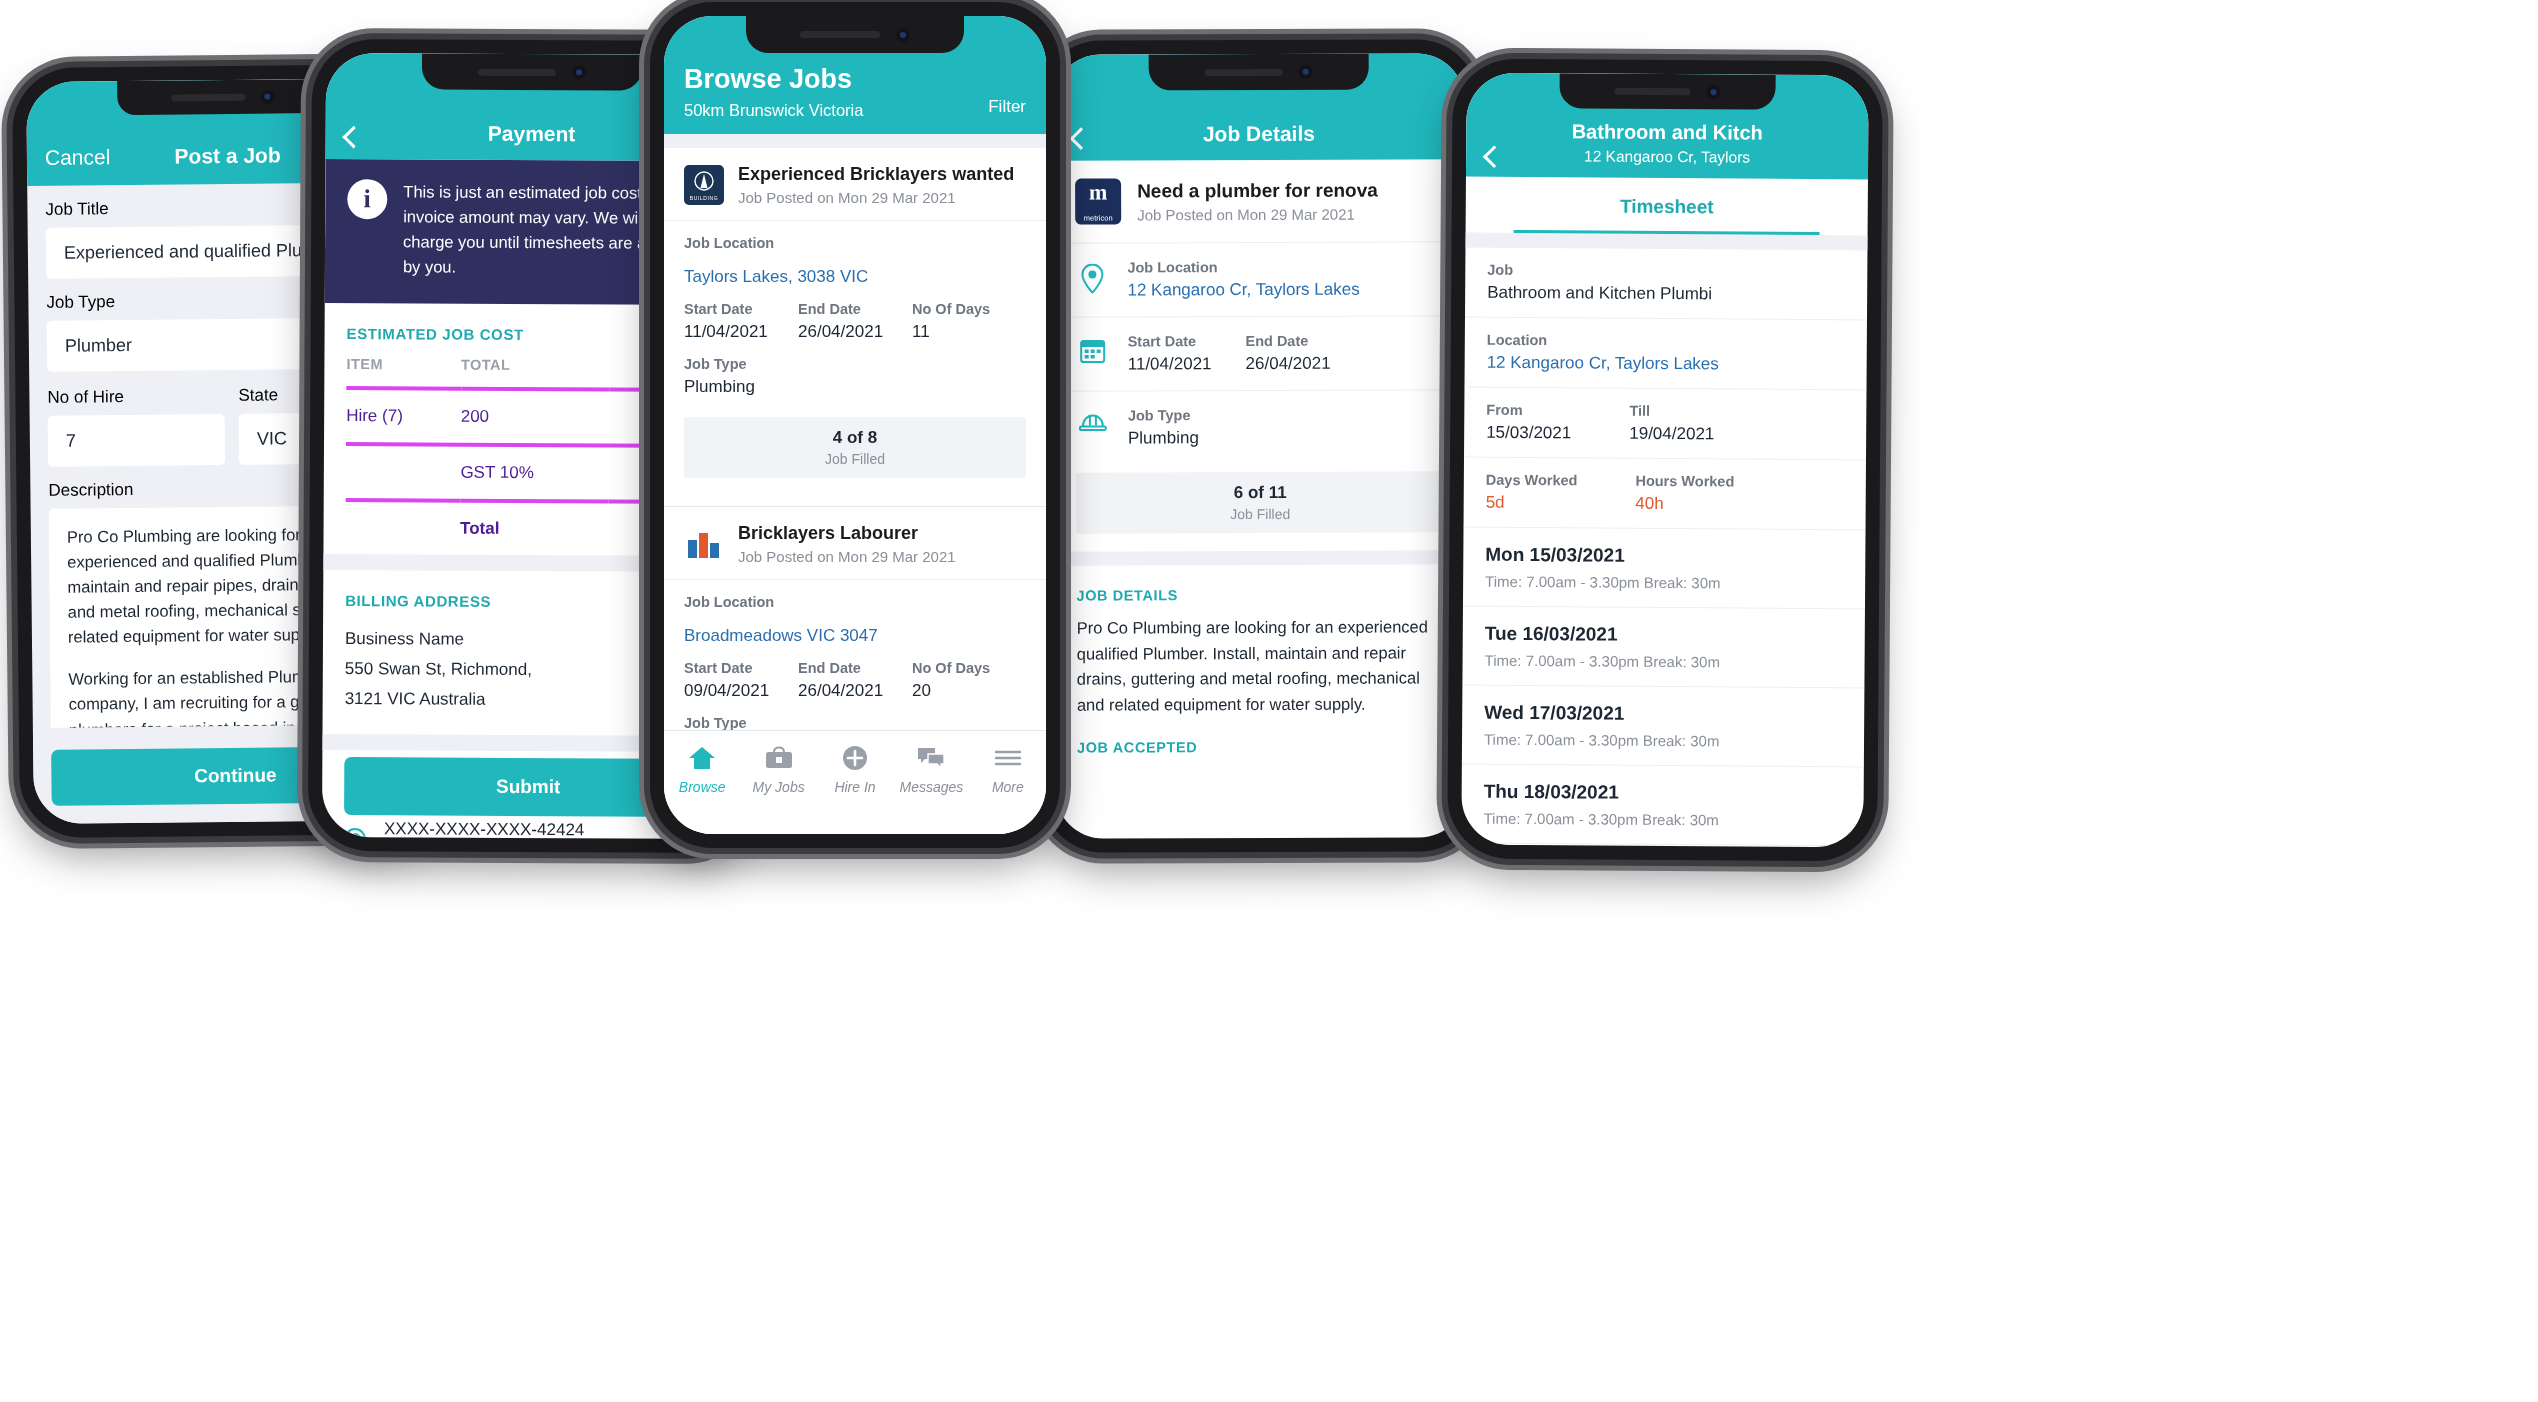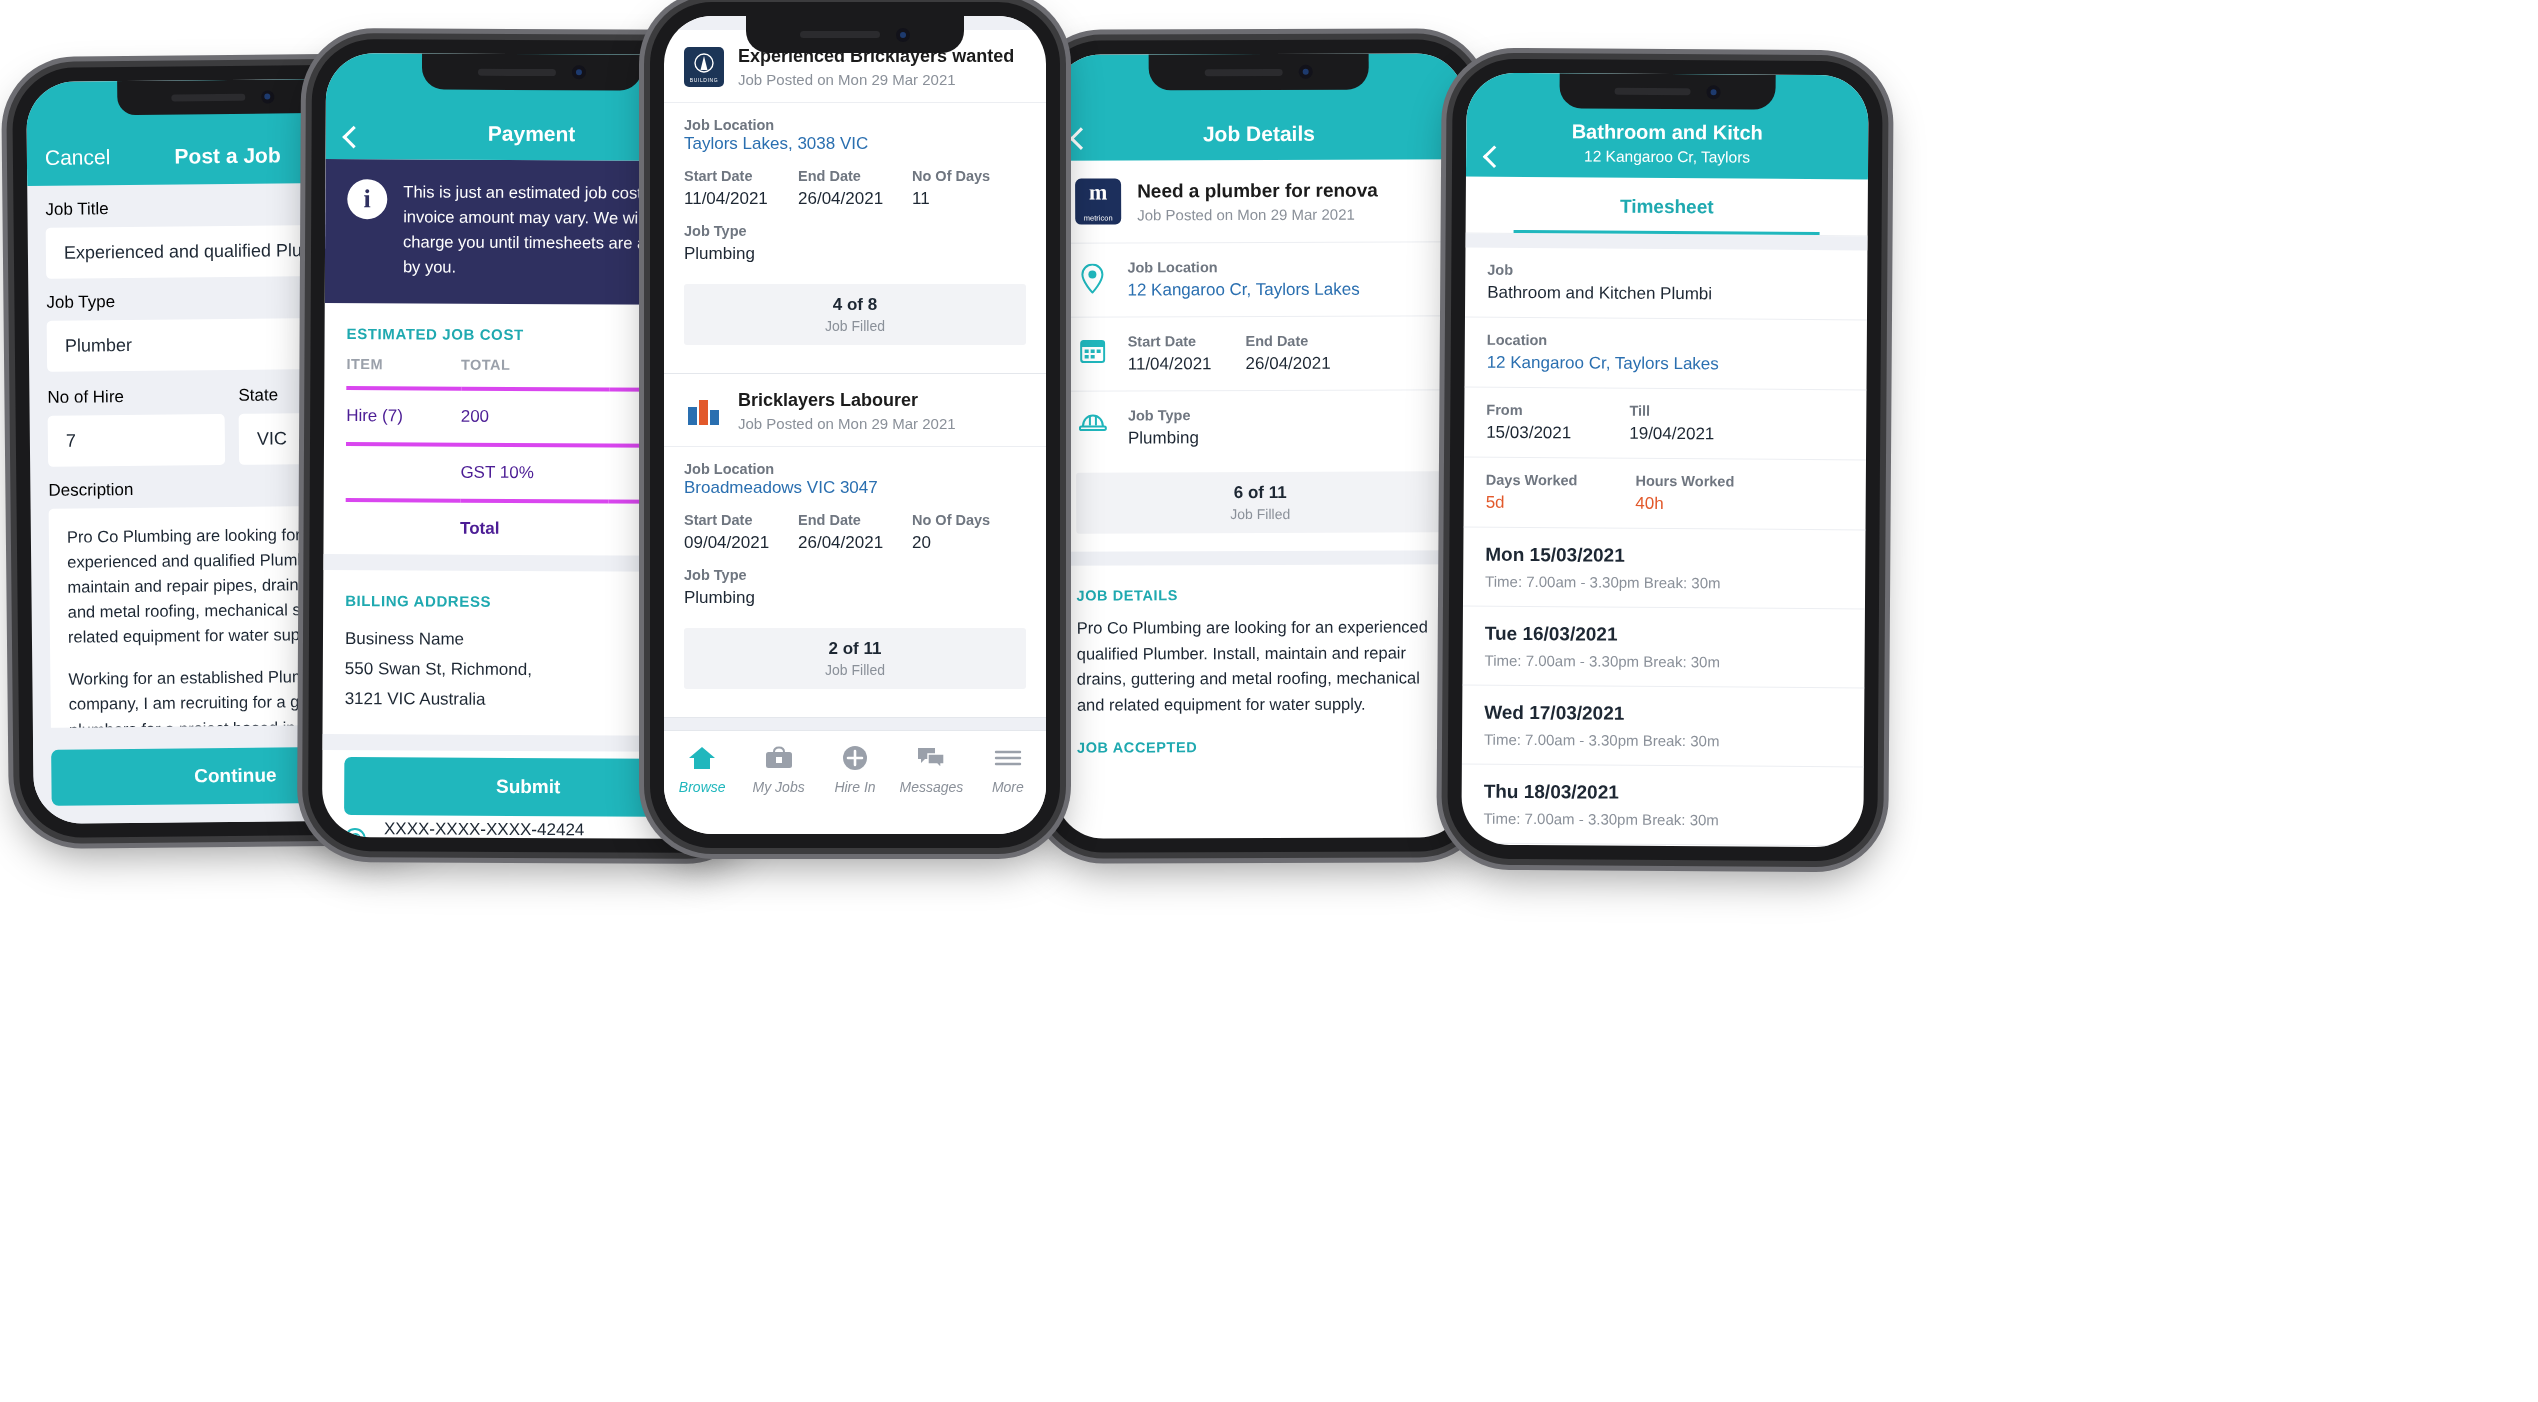--- a/index.html
+++ b/index.html
@@ -132,21 +132,21 @@
   #p3 .subtitle { font-size: 16.5px; margin-top: 6px;}
   #p3 .filter { font-size: 17px; padding-bottom: 3px;}
   #p3 .jobcard { border-bottom: 1px solid #e4e7ec; padding: 0 0 12px 0;}
   #p3 .jobhead { display:flex; gap: 14px; align-items:center; padding: 16px 20px 14px 20px; border-bottom:1px solid #eceef2;}
   #p3 .logo { flex:0 0 auto; width: 40px; height: 40px; border-radius: 5px; display:flex;align-items:center;justify-content:center;}
   #p3 .jobtitle { font-size: 18px; font-weight:700; color:#1b1b1b;}
   #p3 .jobposted { font-size: 15px; color:#8a9099; margin-top: 4px;}
   #p3 .jobbody { padding: 14px 20px 6px 20px;}
   #p3 .f-label { font-size: 14.5px; color:#6f7680; font-weight:700;}
   #p3 .f-val { font-size: 17px; color:#1d2733; margin-top: 5px;}
-  #p3 .f-link { font-size: 17px; color:#2a6fb0; margin-top: 1px;}
+  #p3 .f-link { font-size: 17px; color:#2a6fb0; margin-top: 16px;}
   #p3 .cols { display:flex; margin-top: 14px;}
   #p3 .cols > div { flex: 1;}
   #p3 .pill { margin: 14px 20px 16px 20px; padding: 11px 0;}
   #p3 .pill .n { font-size: 17px; font-weight:700; color:#1d2733;}
   #p3 .pill .t { font-size: 14px; color:#8a9099; margin-top: 3px;}
   #p3 .tabbar {
     position:absolute; left:0; right:0; bottom:0; height: 104px; background:#fff;
     border-top: 1px solid #e4e7ec; display:flex; align-items:flex-start; padding-top: 12px;
   }
   #p3 .tab { flex:1; text-align:center;font-style:italic; }
@@ -521,20 +521,27 @@
   </div>
 
   <div class="phone" id="p3">
     <div class="screen">
       <div class="notch">
         <span class="speaker"></span>
         <span class="cam">
             <i></i>
           </span>
       </div>
+      <div class="navbar">
+        <span>
+          <div class="bigtitle">Browse Jobs</div>
+          <div class="subtitle">50km Brunswick Victoria</div>
+        </span>
+        <span class="filter">Filter</span>
+      </div>
 
       <div style="height:14px;background:#eef0f5;"></div>
 
       <div class="jobcard">
         <div class="jobhead">
           <span class="logo" style="background:#1c3557;color:#fff;flex-direction:column;">
             <svg width="24" height="24" viewBox="0 0 24 24">
                 <circle cx="12" cy="11" r="9" fill="none" stroke="#fff" stroke-width="1.4"></circle>
                 <path d="M12 4 L15.5 18 H8.5 Z" fill="#fff"></path>
               </svg>

